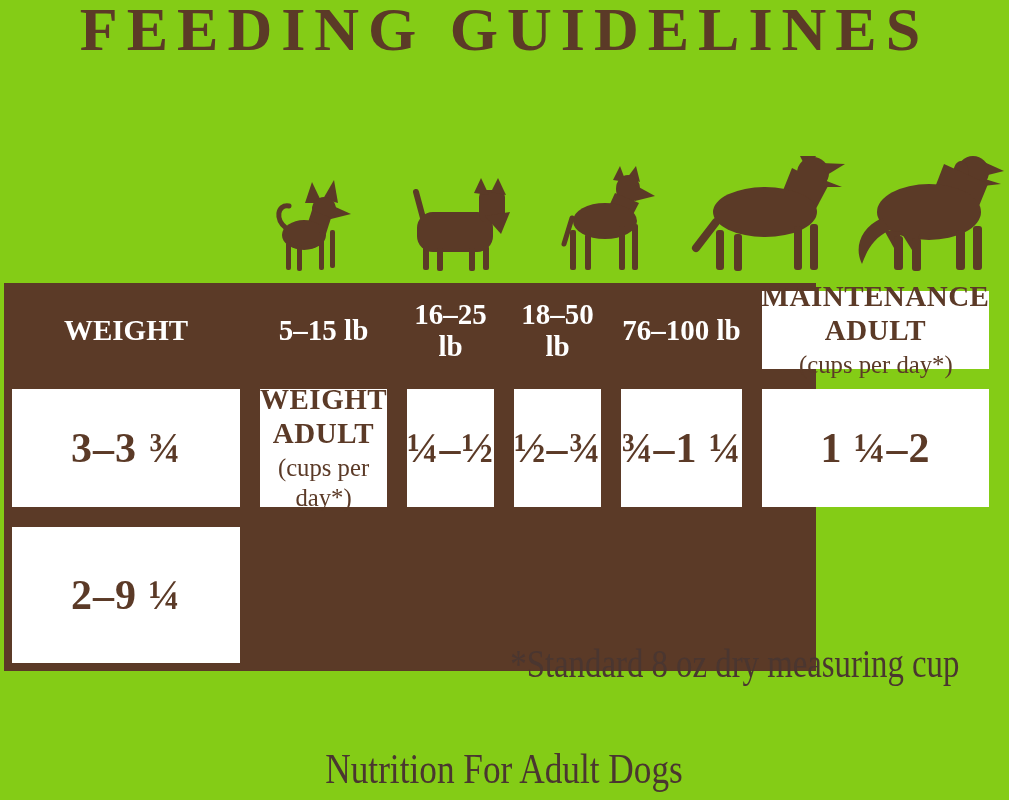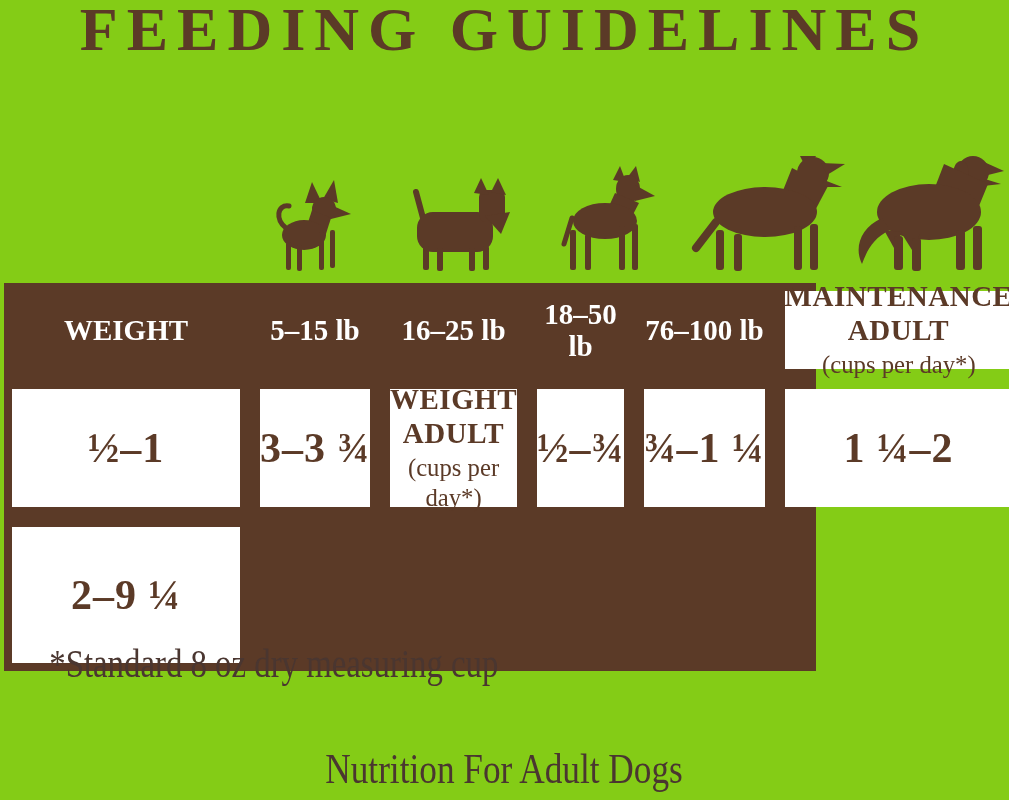--- a/index.html
+++ b/index.html
@@ -34,21 +34,21 @@
     display:flex;flex-direction:column;
     align-items:center;justify-content:center;
     text-align:center;
   }
   .cell.head{background:transparent;color:#ffffff;font-weight:bold;font-size:29px;line-height:1.12;}
   .cell.body{background:#ffffff;color:#5b3a27;}
   .cell.val{font-size:42px;font-weight:bold;letter-spacing:1px;white-space:nowrap;}
   .lbl{font-size:29px;font-weight:bold;line-height:1.15;letter-spacing:0.5px;}
   .sub{font-size:26px;font-weight:normal;margin-top:3px;display:inline-block;transform:scaleX(0.95);}
   .footnote-wrap{
-    position:absolute;top:640px;left:0;width:1009px;text-align:left;
+    position:absolute;top:640px;left:0;width:1009px;text-align:right;
     color:#4a3630;font-size:40px;white-space:nowrap;
   }
   .caption-wrap{
     position:absolute;top:744px;left:0;width:1009px;text-align:center;
     color:#4a3630;font-size:43px;white-space:nowrap;
   }
   .condensed{display:inline-block;transform:scaleX(0.82);transform-origin:center;}
 </style>
 </head>
 <body>
@@ -139,28 +139,28 @@
     <div class="cell head">5–15 lb</div>
     <div class="cell head">16–25 lb</div>
     <div class="cell head">18–50 lb</div>
     <div class="cell head">76–100 lb</div>
 
     <div class="cell body">
       <span class="lbl">MAINTENANCE</span>
       <span class="lbl">ADULT</span>
       <span class="sub">(cups per day*)</span>
     </div>
-    <div class="cell body val">½–1</div>
     <div class="cell body val">3–3 ¾</div>
 
     <div class="cell body">
       <span class="lbl">WEIGHT</span>
       <span class="lbl">ADULT</span>
       <span class="sub">(cups per day*)</span>
     </div>
+    <div class="cell body val">¼–½</div>
     <div class="cell body val">½–¾</div>
     <div class="cell body val">¾–1 ¼</div>
     <div class="cell body val">1 ¼–2</div>
     <div class="cell body val">2–9 ¼</div>
   </div>
 
   <div class="footnote-wrap">
     <span class="condensed">*Standard 8 oz dry measuring cup</span>
   </div>
 

